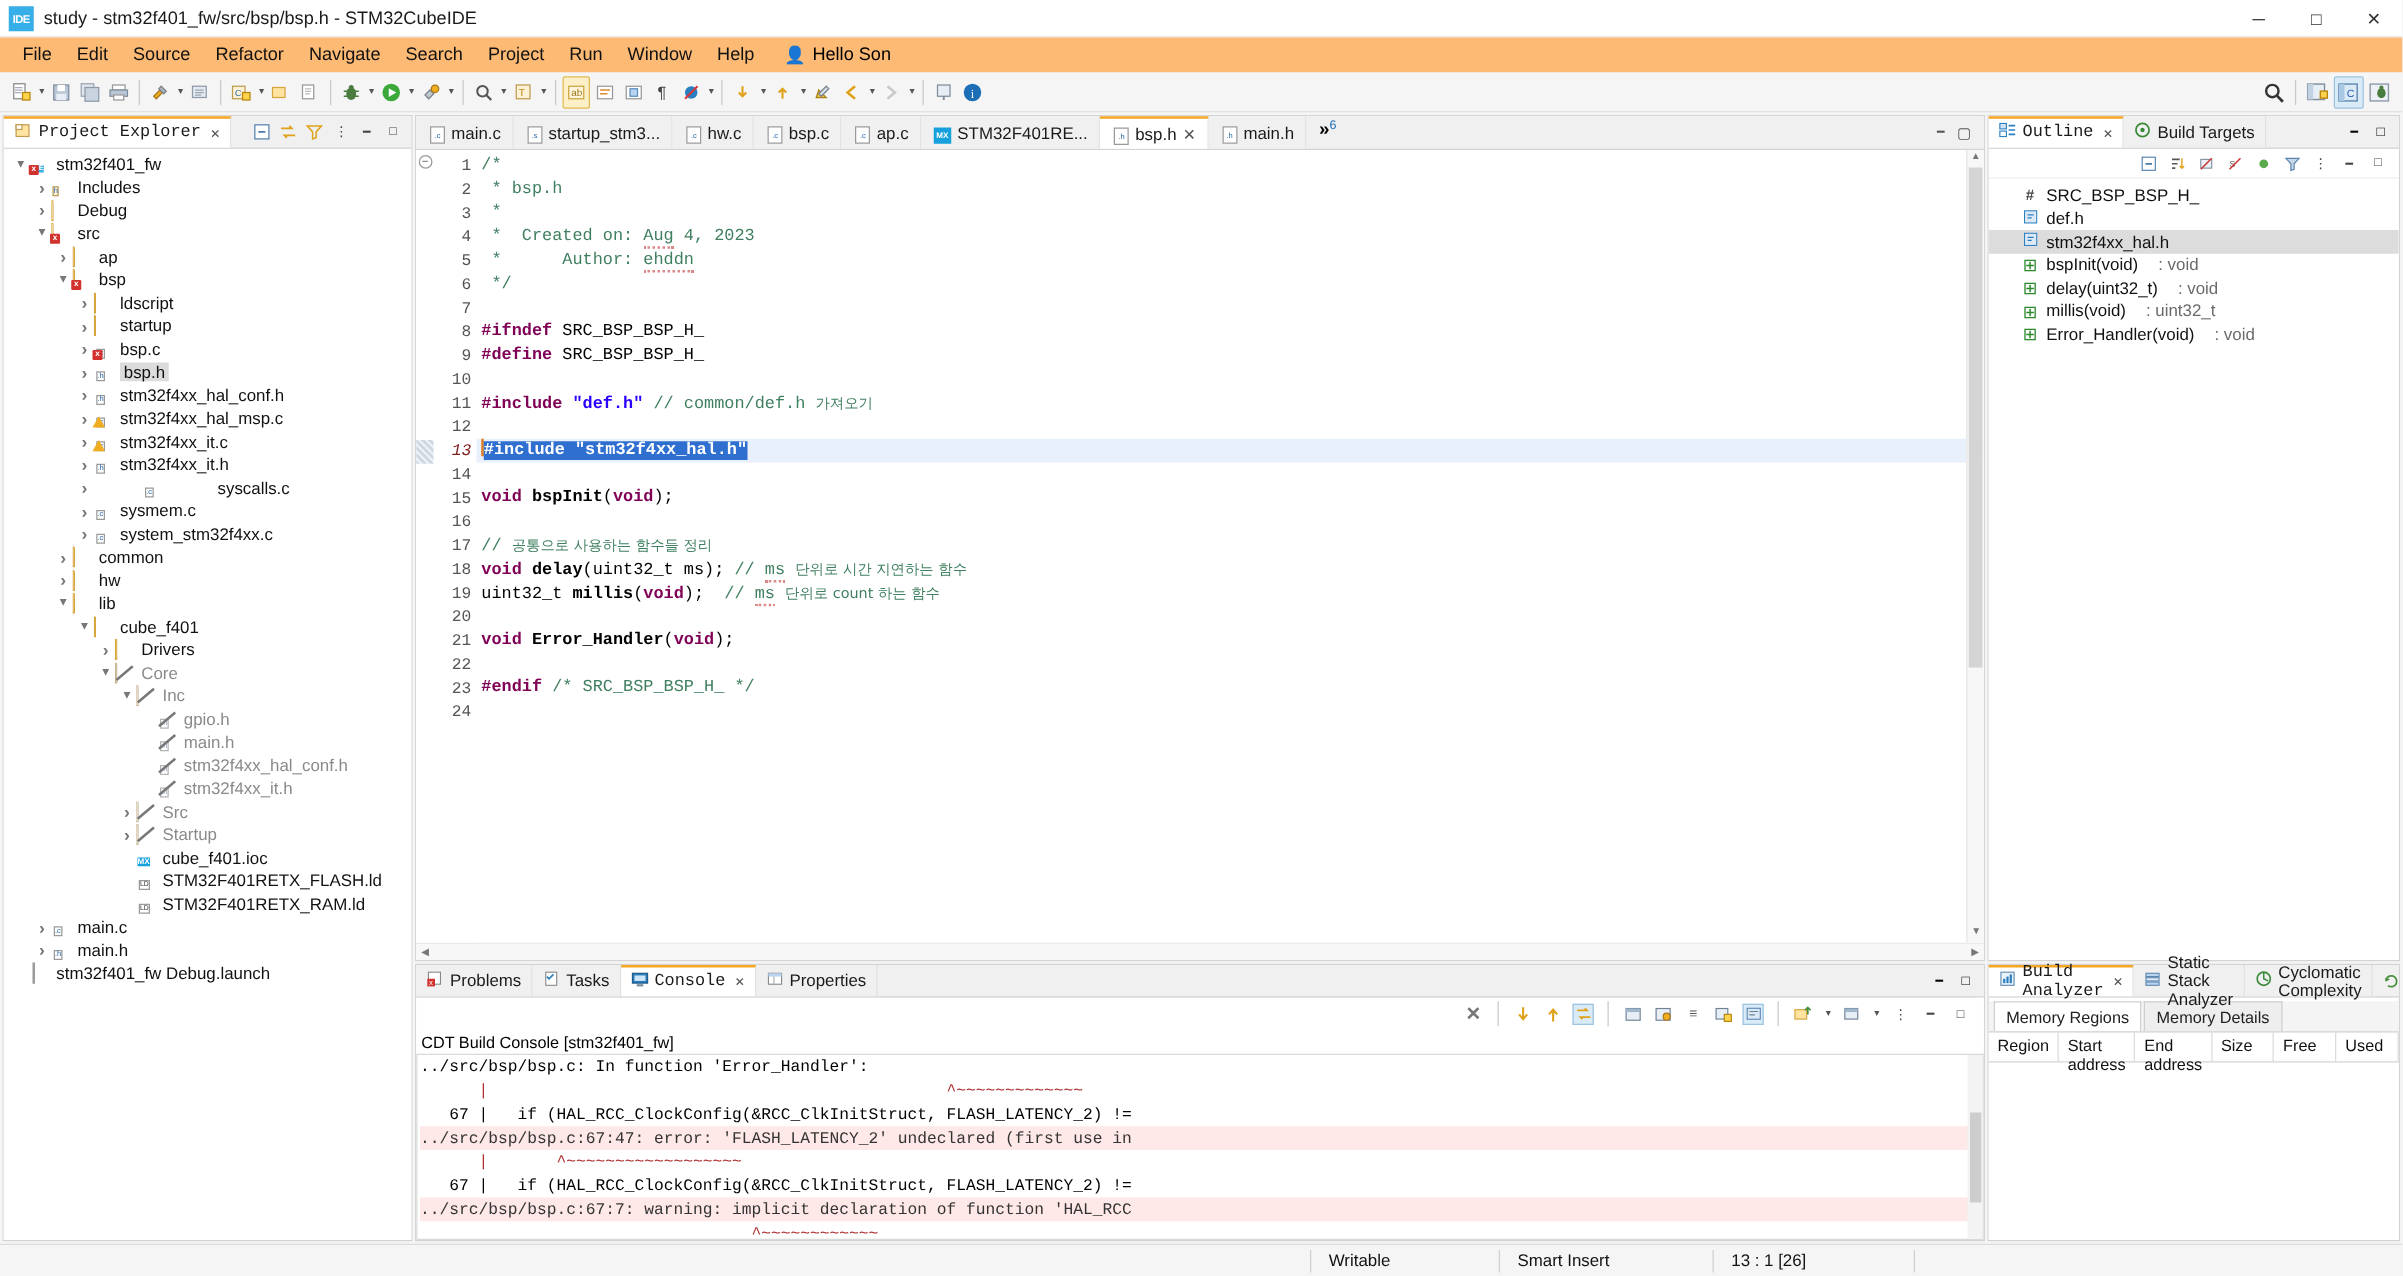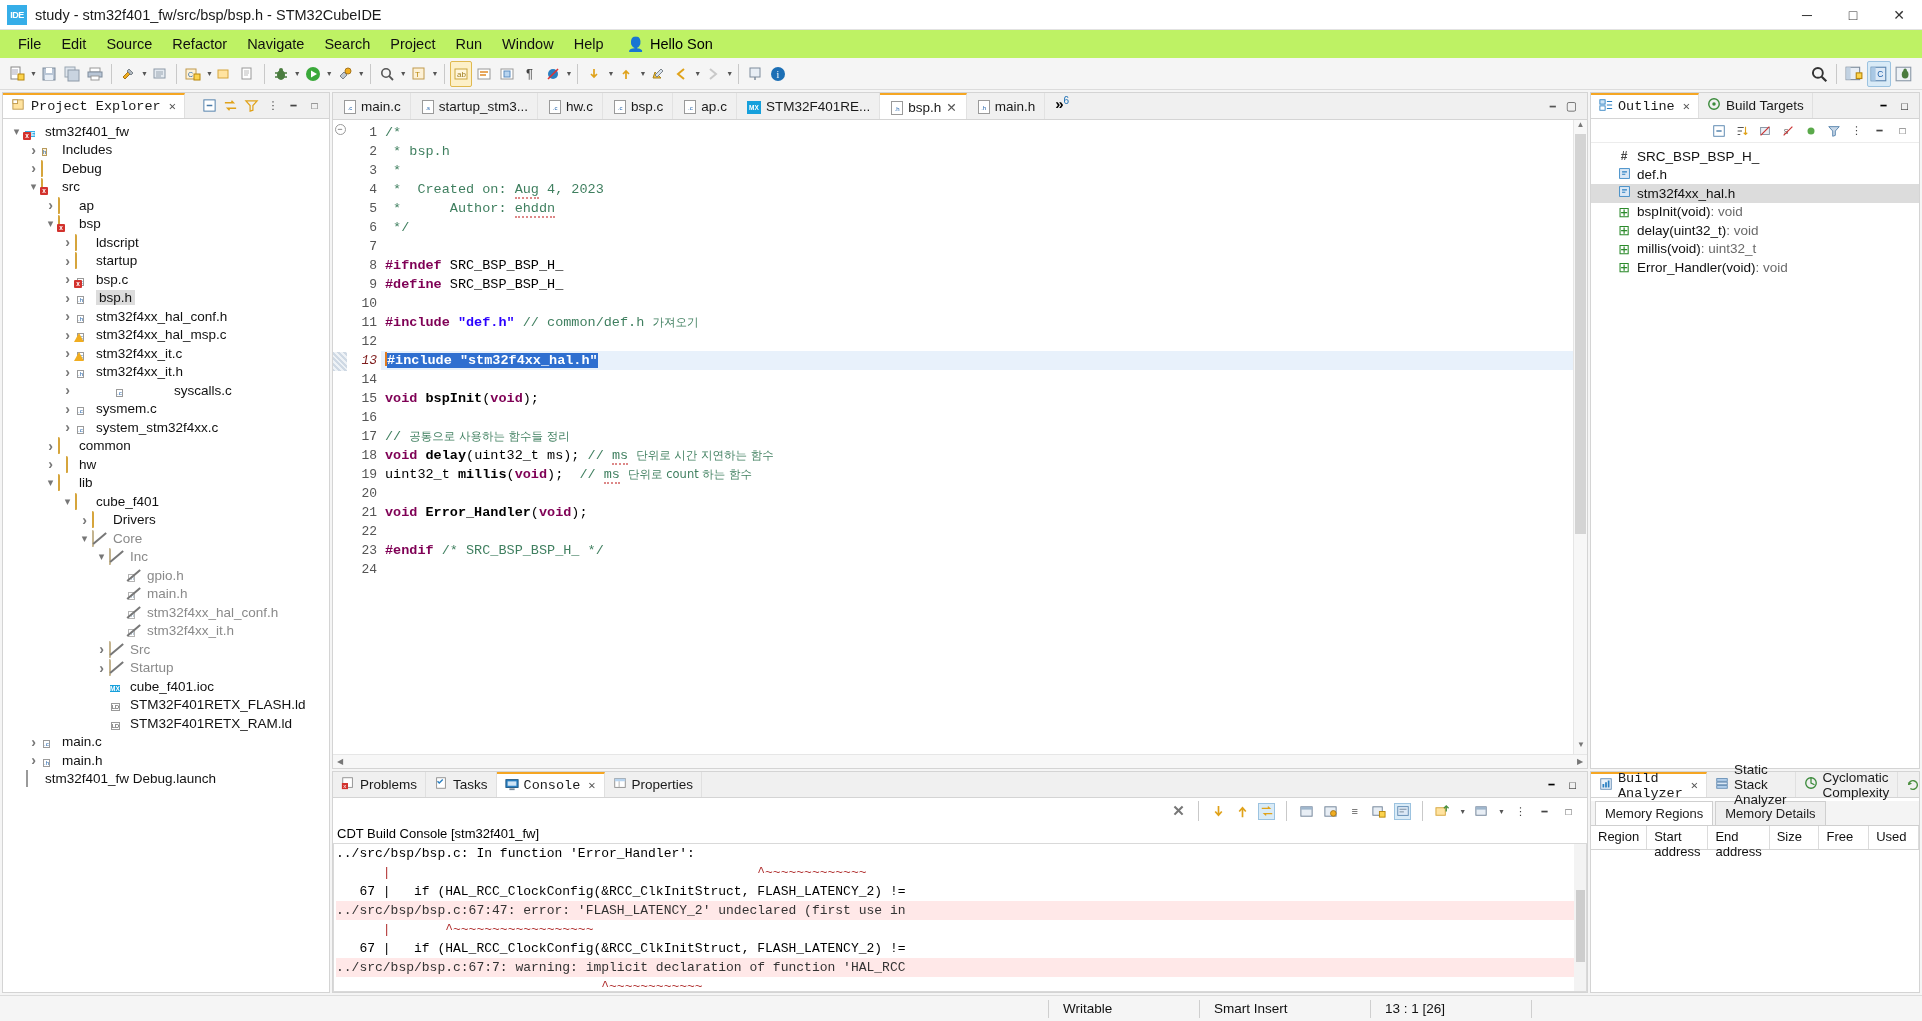--- a/index.html
+++ b/index.html
@@ -26,21 +26,21 @@
   }
   .tb-title { font-size: 14.5px; color: #1a1a1a; }
   .tb-buttons { margin-left: auto; display: flex; height: 30px; }
   .tb-btn {
     width: 46px; height: 30px; display: flex; align-items: center; justify-content: center;
     font-size: 14px; color: #333;
   }
 
   
   .menubar {
-    height: 28px; background: #bef264; display: flex; align-items: center;
+    height: 28px; background: #fdba74; display: flex; align-items: center;
     padding-left: 8px; flex: 0 0 28px; font-size: 14.5px;
   }
   .menu-item { padding: 4px 10px; color: #111; cursor: default; }
   .menu-user { display: flex; align-items: center; gap: 5px; padding-left: 14px; }
   .user-glyph { font-size: 14px; color: #1b6fb5; }
 
   
   .toolbar {
     height: 32px; background: #f5f5f5; border-bottom: 1px solid #dcdcdc;
     display: flex; align-items: center; padding: 0 6px; flex: 0 0 32px; gap: 1px;
@@ -179,21 +179,21 @@
   
   .right-col { width: 330px; flex: 0 0 330px; display: flex; flex-direction: column; margin: 2px 2px 2px 1px; }
   .outline-view { flex: 1 1 62%; min-height: 0; margin-bottom: 2px; }
   .outline-body { flex: 1; background: #fff; padding-top: 4px; font-size: 13.5px; overflow: hidden; }
   .orow { height: 18.5px; display: flex; align-items: center; padding-left: 25px; white-space: nowrap; }
   .orow.sel { background: #dcdcdc; }
   .oicon { width: 16px; flex: 0 0 16px; margin-right: 5px; text-align: center; font-size: 12px; }
   .o-define { color: #444; font-weight: bold; }
   .o-fn { color: #2b8a2b; font-size: 14px; }
   .olabel { color: #111; }
-  .oret { color: #6a6a6a; }
+  .oret { color: #6a6a6a; margin-left: 16px; }
 
   .outline-toolbar { display: flex; align-items: center; gap: 6px; padding: 3px 8px 3px 0; justify-content: flex-end; background: #fff; border-bottom: 1px solid #ececec; }
   .ot-btn { width: 17px; height: 17px; display: flex; align-items: center; justify-content: center; font-size: 11px; color: #555; }
 
   .analyzer-view { flex: 0 0 222px; display: flex; flex-direction: column; }
   .an-subtabs { height: 24px; display: flex; align-items: stretch; background: #f4f4f4; flex: 0 0 24px; padding-left: 4px; margin-top: 3px; }
   .an-subtab { display: flex; align-items: center; padding: 0 9px; font-size: 13px; border: 1px solid #cfcfcf; border-bottom: none; background: #eeeeee; color: #222; margin-right: 2px; }
   .an-subtab.active { background: #fff; }
   .an-table { flex: 1; background: #fff; display: flex; flex-direction: column; min-height: 0; border-top: 1px solid #cfcfcf; }
   .an-head { height: 24px; display: flex; border-bottom: 1px solid #d4d4d4; flex: 0 0 24px; }
@@ -574,21 +574,21 @@
           <div class="trow" style="padding-left: 57px;">
             <span class="tarrow closed"></span>
             <span class="ticon"><span class="i-file c">.c</span></span>
             <span class="tlabel">system_stm32f4xx.c</span>
           </div>
           <div class="trow" style="padding-left: 40px;">
             <span class="tarrow closed"></span>
             <span class="ticon"><span class="i-folder"></span></span>
             <span class="tlabel">common</span>
           </div>
-          <div class="trow" style="padding-left: 40px; text-align: center;">
+          <div class="trow" style="padding-left: 40px;">
             <span class="tarrow closed"></span>
             <span class="ticon"><span class="i-folder"></span></span>
             <span class="tlabel">hw</span>
           </div>
           <div class="trow" style="padding-left: 40px;">
             <span class="tarrow open"></span>
             <span class="ticon"><span class="i-folder"></span></span>
             <span class="tlabel">lib</span>
           </div>
           <div class="trow" style="padding-left: 57px;">

